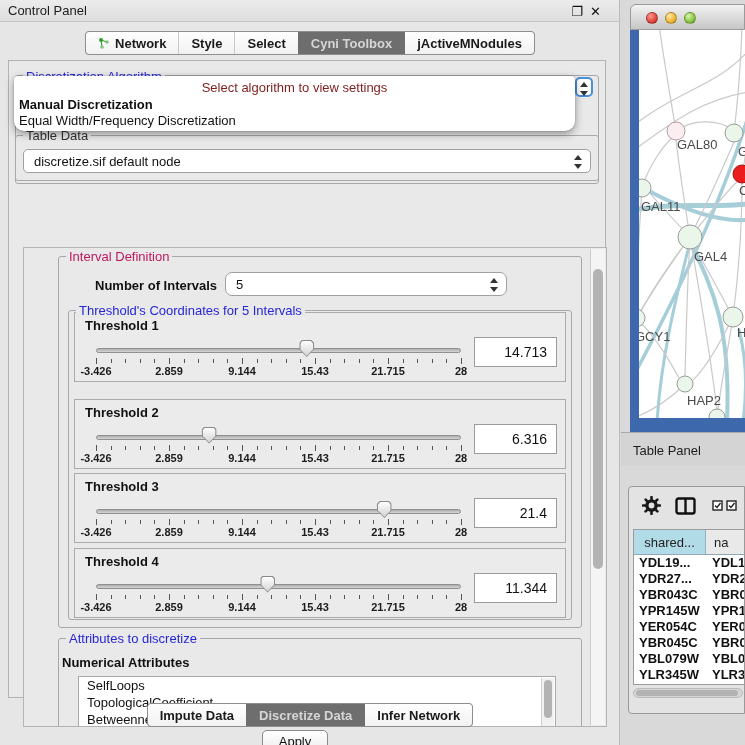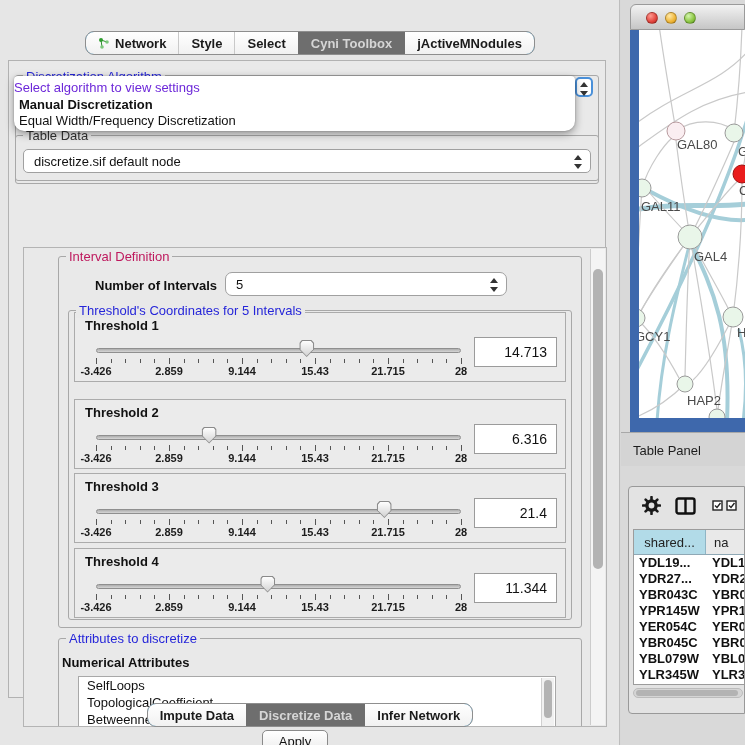--- a/index.html
+++ b/index.html
@@ -10,21 +10,21 @@
   
   #control-panel { position:absolute; left:0; top:0; width:620px; height:745px; background:#e6e6e6; border-right:1px solid #bdbdbd; }
   #cp-titlebar { position:absolute; left:0; top:0; width:100%; height:22px; background:linear-gradient(#ececec,#dedede); border-bottom:1px solid #c4c4c4; }
   #cp-title { position:absolute; left:8px; top:3px; font-size:13px; color:#1c1c1c; }
   .cp-win-icon { position:absolute; top:4px; font-size:13px; color:#111; cursor:default; }
   #cp-float { right:36px; }
   #cp-close { right:18px; font-weight:bold; }
 
   
   .tabstrip { position:absolute; left:0; width:620px; display:flex; justify-content:center; }
-  .tabbar { display:flex; background:#0369a1; border:1px solid #8e8e8e; border-radius:9px; overflow:hidden; height:24px; }
+  .tabbar { display:flex; background:#0369a1; border:1px solid #8e8e8e; border-radius:4px; overflow:hidden; height:24px; }
   .tab { display:flex; align-items:center; gap:5px; padding:0 12px; font-size:13px; font-weight:bold; color:#1a1a1a; border-left:1px solid #c9c9c9; cursor:pointer; background:linear-gradient(#ffffff,#f1f1f1); }
   .tab:first-child { border-left:none; }
   .tab.selected { background:#6e6e6e; color:#d6d6d6; border-left-color:#6e6e6e; }
   .tab.selected + .tab { border-left-color:#6e6e6e; }
   #top-tabs { top:31px; }
   #bottom-tabs { top:703px;align-items:flex-end; }
 
   
   #main-panel { position:absolute; left:8px; top:60px; width:598px; height:638px; border:1px solid #b2b2b2; background:#e9e9e9; }
 
@@ -40,21 +40,21 @@
   .combo-arrows { position:absolute; right:7px; top:4px; width:9px; height:16px; }
   .arr-up, .arr-dn { position:absolute; left:0; width:0; height:0; border-left:4.5px solid transparent; border-right:4.5px solid transparent; }
   .arr-up { top:1px; border-bottom:5px solid #333; }
   .arr-dn { bottom:1px; border-top:5px solid #333; }
 
   
   #algo-combo-ring { position:absolute; right:5px; top:1px; width:18px; height:20px; border:2px solid #4a90d9; border-radius:5px; background:#fff; }
 
   
   #algo-popup { position:absolute; left:14px; top:76px; width:561px; height:55px; background:#ffffff; border-radius:4px 4px 10px 10px; box-shadow:0 3px 9px rgba(0,0,0,.38), 0 0 2px rgba(0,0,0,.25); z-index:10; }
-  #algo-popup-placeholder { position:absolute; left:0; top:4px; width:100%; font-size:13px; color:#6d28d9; }
+  #algo-popup-placeholder { position:absolute; left:0; top:4px; width:100%; text-align:center; font-size:13px; color:#7f1d1d; }
   .algo-option { position:absolute; left:5px; font-size:13px; color:#111; white-space:nowrap; cursor:pointer; }
   .algo-option.first { top:21px; font-weight:bold; }
   .algo-option.second { top:37px; }
 
   
   #big-panel { position:absolute; left:14px; top:186px; width:584px; height:480px; border:1px solid #b4b4b4; background:#e9e9e9; overflow:hidden; }
 
   
   .vscroll { position:absolute; top:1px; bottom:1px; width:15px; background:#f4f4f4; border-left:1px solid #cccccc; }
   .vthumb { position:absolute; left:2px; width:10px; border-radius:5px; background:#b3b3b3; }
@@ -119,20 +119,25 @@
   .tp-c1 { flex:1; padding-left:6px; font-size:13px; color:#111; white-space:nowrap; overflow:hidden; }
   #tp-hscroll { position:absolute; left:4px; top:201px; width:110px; height:10px; background:#d5d5d5; border:1px solid #bcbcbc; border-radius:5px; }
   #tp-hthumb { position:absolute; left:2px; top:1px; width:102px; height:6px; border-radius:3px; background:#b3b3b3; }
 </style>
 </head>
 <body>
 
 <div id="root">
 
   <div id="control-panel">
+    <div id="cp-titlebar">
+      <span id="cp-title">Control Panel</span>
+      <span id="cp-float" class="cp-win-icon">❐</span>
+      <span id="cp-close" class="cp-win-icon">✕</span>
+    </div>
 
     <div id="top-tabs" class="tabstrip">
       <div class="tabbar" id="top-tabbar">
           <div class="tab">
             <svg width="12" height="13" viewBox="0 0 12 13">
               <line x1="3" y1="3" x2="9" y2="5" stroke="#2d8a2d" stroke-width="1"></line>
               <line x1="3" y1="3" x2="4" y2="10" stroke="#2d8a2d" stroke-width="1"></line>
               <circle cx="3" cy="3" r="2" fill="#2f9e2f"></circle>
               <circle cx="9" cy="5" r="1.8" fill="#7cc87c"></circle>
               <circle cx="4" cy="10" r="1.8" fill="#7cc87c"></circle>

